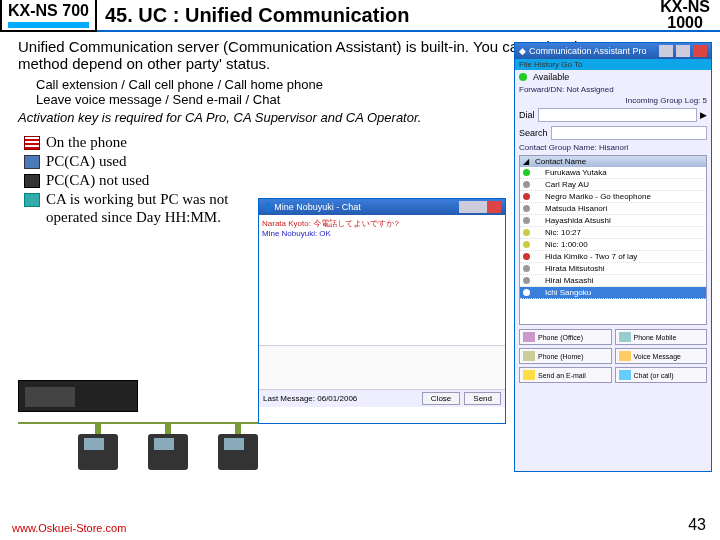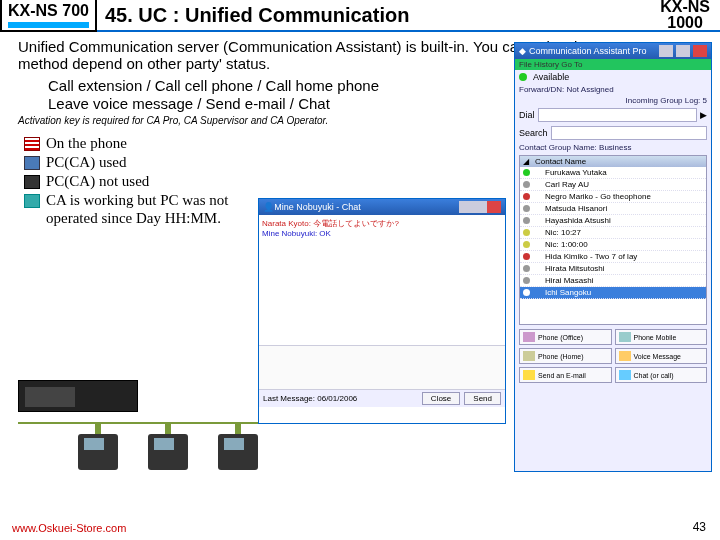--- a/index.html
+++ b/index.html
@@ -4,22 +4,22 @@
 <style>
   * { box-sizing: border-box; margin: 0; padding: 0; }
   body { width: 720px; height: 540px; font-family: Arial, sans-serif; position: relative; background: #fff; overflow: hidden; }
   .header { display: flex; align-items: center; height: 32px; border-bottom: 2px solid #0066cc; }
   .badge-left { border: 2px solid #000; padding: 2px 6px; font-size: 16px; font-weight: bold; margin-right: 4px; }
   .badge-left .bar { height: 6px; background: #00aaff; margin-top: 2px; }
   .title { font-size: 20px; font-weight: bold; color: #000; flex: 1; padding-left: 4px; }
   .badge-right { font-size: 16px; font-weight: bold; text-align: center; line-height: 1; padding: 0 10px; }
   .content { padding: 6px 12px 0 18px; position: relative; }
   .para1 { font-size: 15px; line-height: 1.15; }
-  .methods { font-size: 15px; margin: 4px 0 2px 30px; line-height: 1.2; }
-  .note { font-size: 10px; font-style: italic; margin-bottom: 8px; }
+  .methods { font-size: 13px; margin: 4px 0 2px 18px; line-height: 1.2; }
+  .note { font-size: 13px; font-style: italic; margin-bottom: 8px; }
   .legend { font-size: 15px; line-height: 1.2; margin-left: 6px; font-family: Liberation Serif, serif; }
   .legend-row { display: flex; align-items: flex-start; margin-bottom: 1px; }
   .icon-sq { width: 16px; height: 14px; margin-right: 6px; margin-top: 3px; flex-shrink: 0; }
   .ic-red { background: repeating-linear-gradient(0deg,#c00,#c00 2px,#fff 2px,#fff 4px); border:1px solid #800; }
   .ic-blue { background: #4a7ab8; border:1px solid #334; }
   .ic-dark { background: #333; border:1px solid #000; }
   .ic-teal { background: #3aa; border:1px solid #088; }
   .diagram { position: absolute; left: 18px; top: 380px; width: 300px; }
   .pbx { width: 120px; height: 32px; background: #222; border: 1px solid #000; position: relative; }
   .pbx::before { content:""; position:absolute; left:6px; top:6px; width:50px; height:20px; background:#444; }
@@ -27,21 +27,21 @@
   .phones { display:flex; gap:30px; margin-left:60px; margin-top:-2px; }
   .phone { width:40px; height:48px; }
   .phone .stand { width:6px; height:12px; background:#7a9a3a; margin:0 auto; }
   .phone .body { width:40px; height:36px; background:#333; border-radius:3px; position:relative; }
   .phone .screen { position:absolute; top:4px; left:6px; width:20px; height:12px; background:#8ab; }
   .ca-window { position:absolute; right:8px; top:42px; width:198px; height:430px; border:1px solid #06c; background:#eef; font-size:9px; }
   .ca-title { background:linear-gradient(#3a7edc,#245bb0); color:#fff; padding:2px 4px; display:flex; align-items:center; gap:3px; }
   .ca-title .txt { flex:1; font-size:9px; }
   .winbtn { width:14px; height:12px; background:#d44; display:inline-block; }
   .winbtn.min { background:#ccd; }
-  .ca-menu { background:#22c55e; padding:1px 4px; font-size:8px; color:#333; }
+  .ca-menu { background:#0ea5e9; padding:1px 4px; font-size:8px; color:#333; }
   .ca-status { padding:2px 4px; display:flex; align-items:center; gap:6px; }
   .dot { width:8px; height:8px; background:#2c2; border-radius:50%; }
   .ca-row { padding:1px 4px; font-size:8px; color:#225; }
   .ca-field { display:flex; align-items:center; padding:2px 4px; gap:3px; }
   .ca-field input { flex:1; font-size:8px; height:14px; border:1px solid #aac; }
   .ca-list { background:#fff; margin:2px 4px; border:1px solid #99b; height:170px; overflow:hidden; }
   .ca-list-hdr { background:linear-gradient(#cde,#abd); padding:1px 3px; font-size:8px; display:flex; }
   .ca-list-item { padding:1px 3px; font-size:8px; border-bottom:1px dotted #dde; display:flex; gap:15px; align-items:center; }
   .pres { width:7px; height:7px; border-radius:50%; }
   .ca-actions { padding:2px 4px; }
@@ -52,21 +52,21 @@
   .chat-title { background:linear-gradient(#3a7edc,#245bb0); color:#fff; padding:2px 4px; display:flex; align-items:center; }
   .chat-title .txt { flex:1; font-size:9px; }
   .chat-body { padding:3px; height:130px; font-size:8px; }
   .chat-line1 { color:#c22; }
   .chat-line2 { color:#22c; }
   .chat-input { border-top:1px solid #ccd; height:44px; background:#fafafa; }
   .chat-footer { display:flex; justify-content:space-between; align-items:center; padding:2px 4px; border-top:1px solid #ccd; font-size:8px; background:#eef; }
   .chat-btns { display:flex; gap:4px; }
   .chat-btn { border:1px solid #99b; background:#f4f4f8; padding:1px 8px; font-size:8px; }
   .footer { position:absolute; bottom:6px; left:12px; font-size:11px; color:#c00; }
-  .pagenum { position:absolute; bottom:6px; right:14px; font-size:12px; }
+  .pagenum { position:absolute; bottom:6px; right:14px; font-size:16px; }
 </style>
 </head>
 <body>
 
 <div class="header">
   <div class="badge-left">
     <span>KX-NS 700</span>
     <div class="bar"></div>
   </div>
   <div class="title">45. UC : Unified Communication</div>
@@ -146,21 +146,21 @@
     <span>Dial</span>
     <input style="">
     <span>▶</span>
   </div>
   <div class="ca-field">
     <span>Search</span>
     <input style="">
   </div>
   <div class="ca-row">
     <span>Contact Group Name:</span>
-    <span>Business</span>
+    <span>Hisanori</span>
   </div>
   <div class="ca-list">
     <div class="ca-list-hdr">
       <span style="width:12px">◢</span>
         <span>Contact Name</span>
     </div>
     <div id="contact-rows">
         <div class="ca-list-item">
           <span class="pres" style="background:#2c2"></span>
           <span>Furukawa Yutaka</span>

